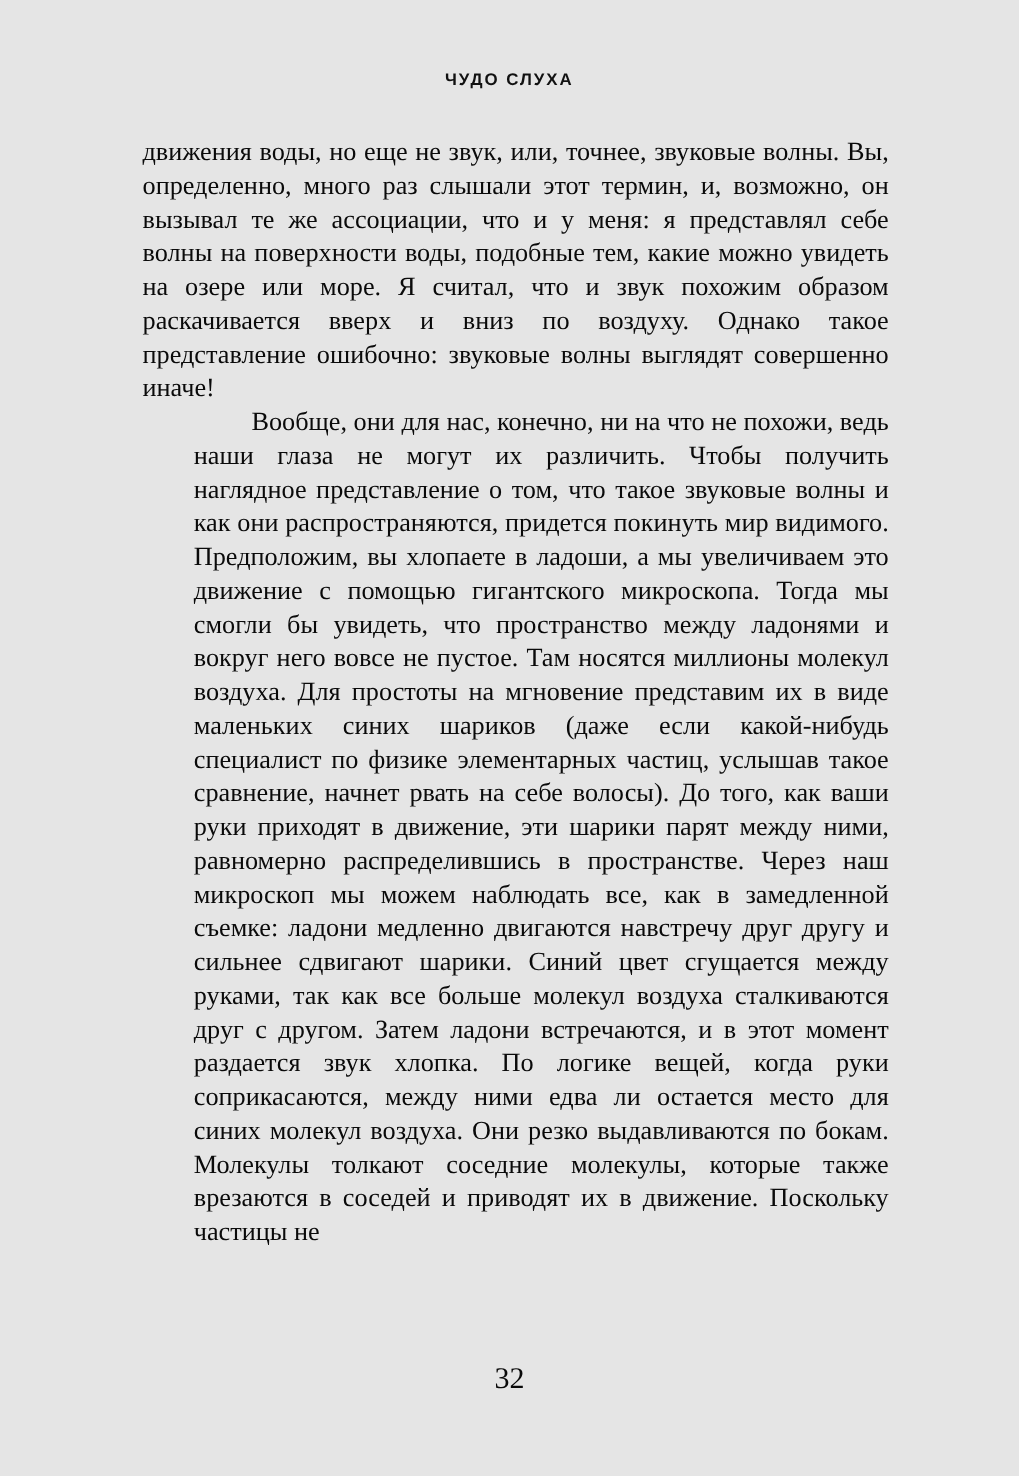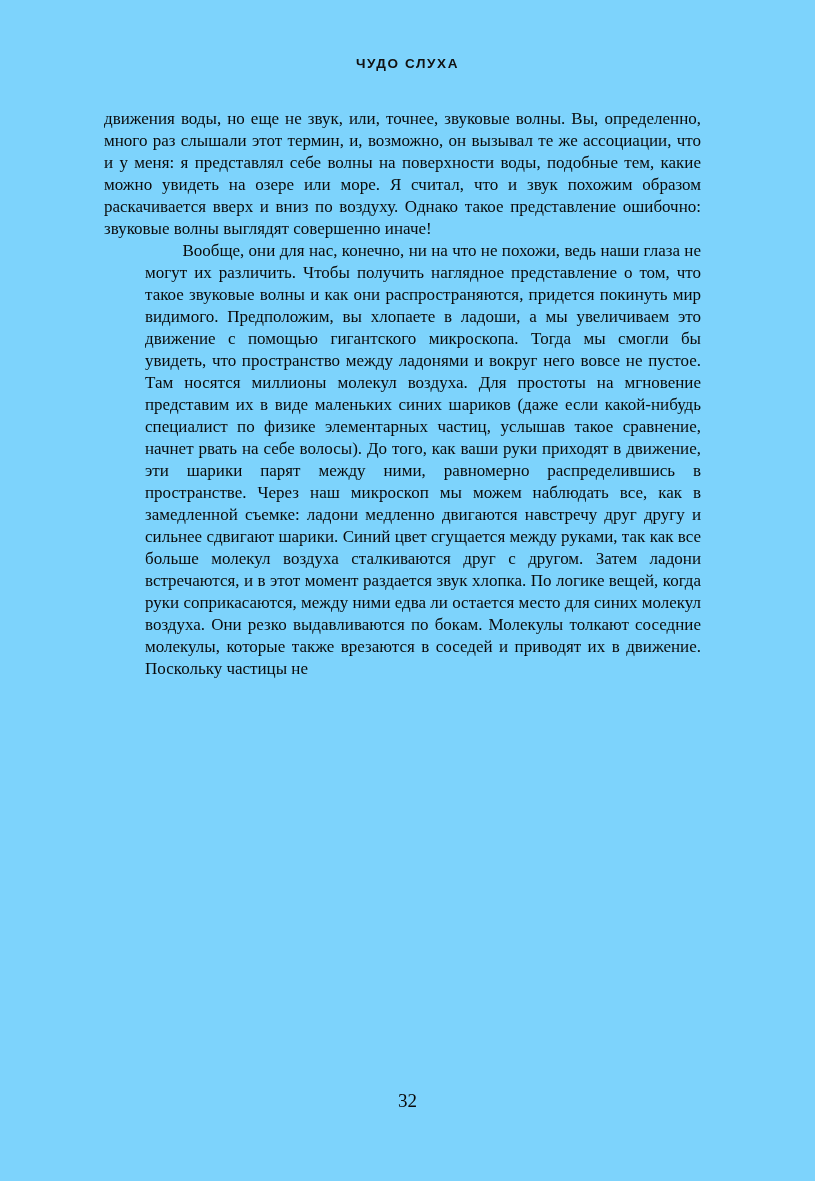--- a/index.html
+++ b/index.html
@@ -12,62 +12,62 @@
     height: 1181px;
     overflow: hidden;
     font-family: "Liberation Serif", "DejaVu Serif", serif;
     color: #0d0d0d;
   }
   .page {
     position: relative;
     width: 815px;
     height: 1181px;
     box-sizing: border-box;
-    background: #7dd3fc;
+    background: #e5e5e5;
   }
   .running-head {
     position: absolute;
     top: 56px;
     left: 0;
     width: 815px;
     text-align: center;
     font-family: "Liberation Sans", "DejaVu Sans", sans-serif;
     font-size: 13.5px;
     font-weight: 700;
     letter-spacing: 1.6px;
     color: #111111;
     text-transform: uppercase;
   }
   .body-text {
     position: absolute;
     top: 108px;
-    left: 104px;
+    left: 114px;
     width: 597px;
-    font-size: 17px;
-    line-height: 22px;
+    font-size: 21px;
+    line-height: 27px;
     text-align: justify;
     text-justify: inter-word;
     color: #0a0a0a;
     hyphens: manual;
   }
   .body-text p {
     margin: 0;
   }
   .body-text p.indent {
     text-indent: 2.2em;
     margin-left: 41px;
   }
   .folio {
     position: absolute;
     top: 1090px;
     left: 0;
     width: 815px;
     text-align: center;
     font-family: "Liberation Serif", "DejaVu Serif", serif;
-    font-size: 19px;
+    font-size: 24px;
     color: #0a0a0a;
   }
 </style>
 </head>
 <body>
 
 <div class="page">
 
   <div class="running-head">ЧУДО СЛУХА</div>
 

